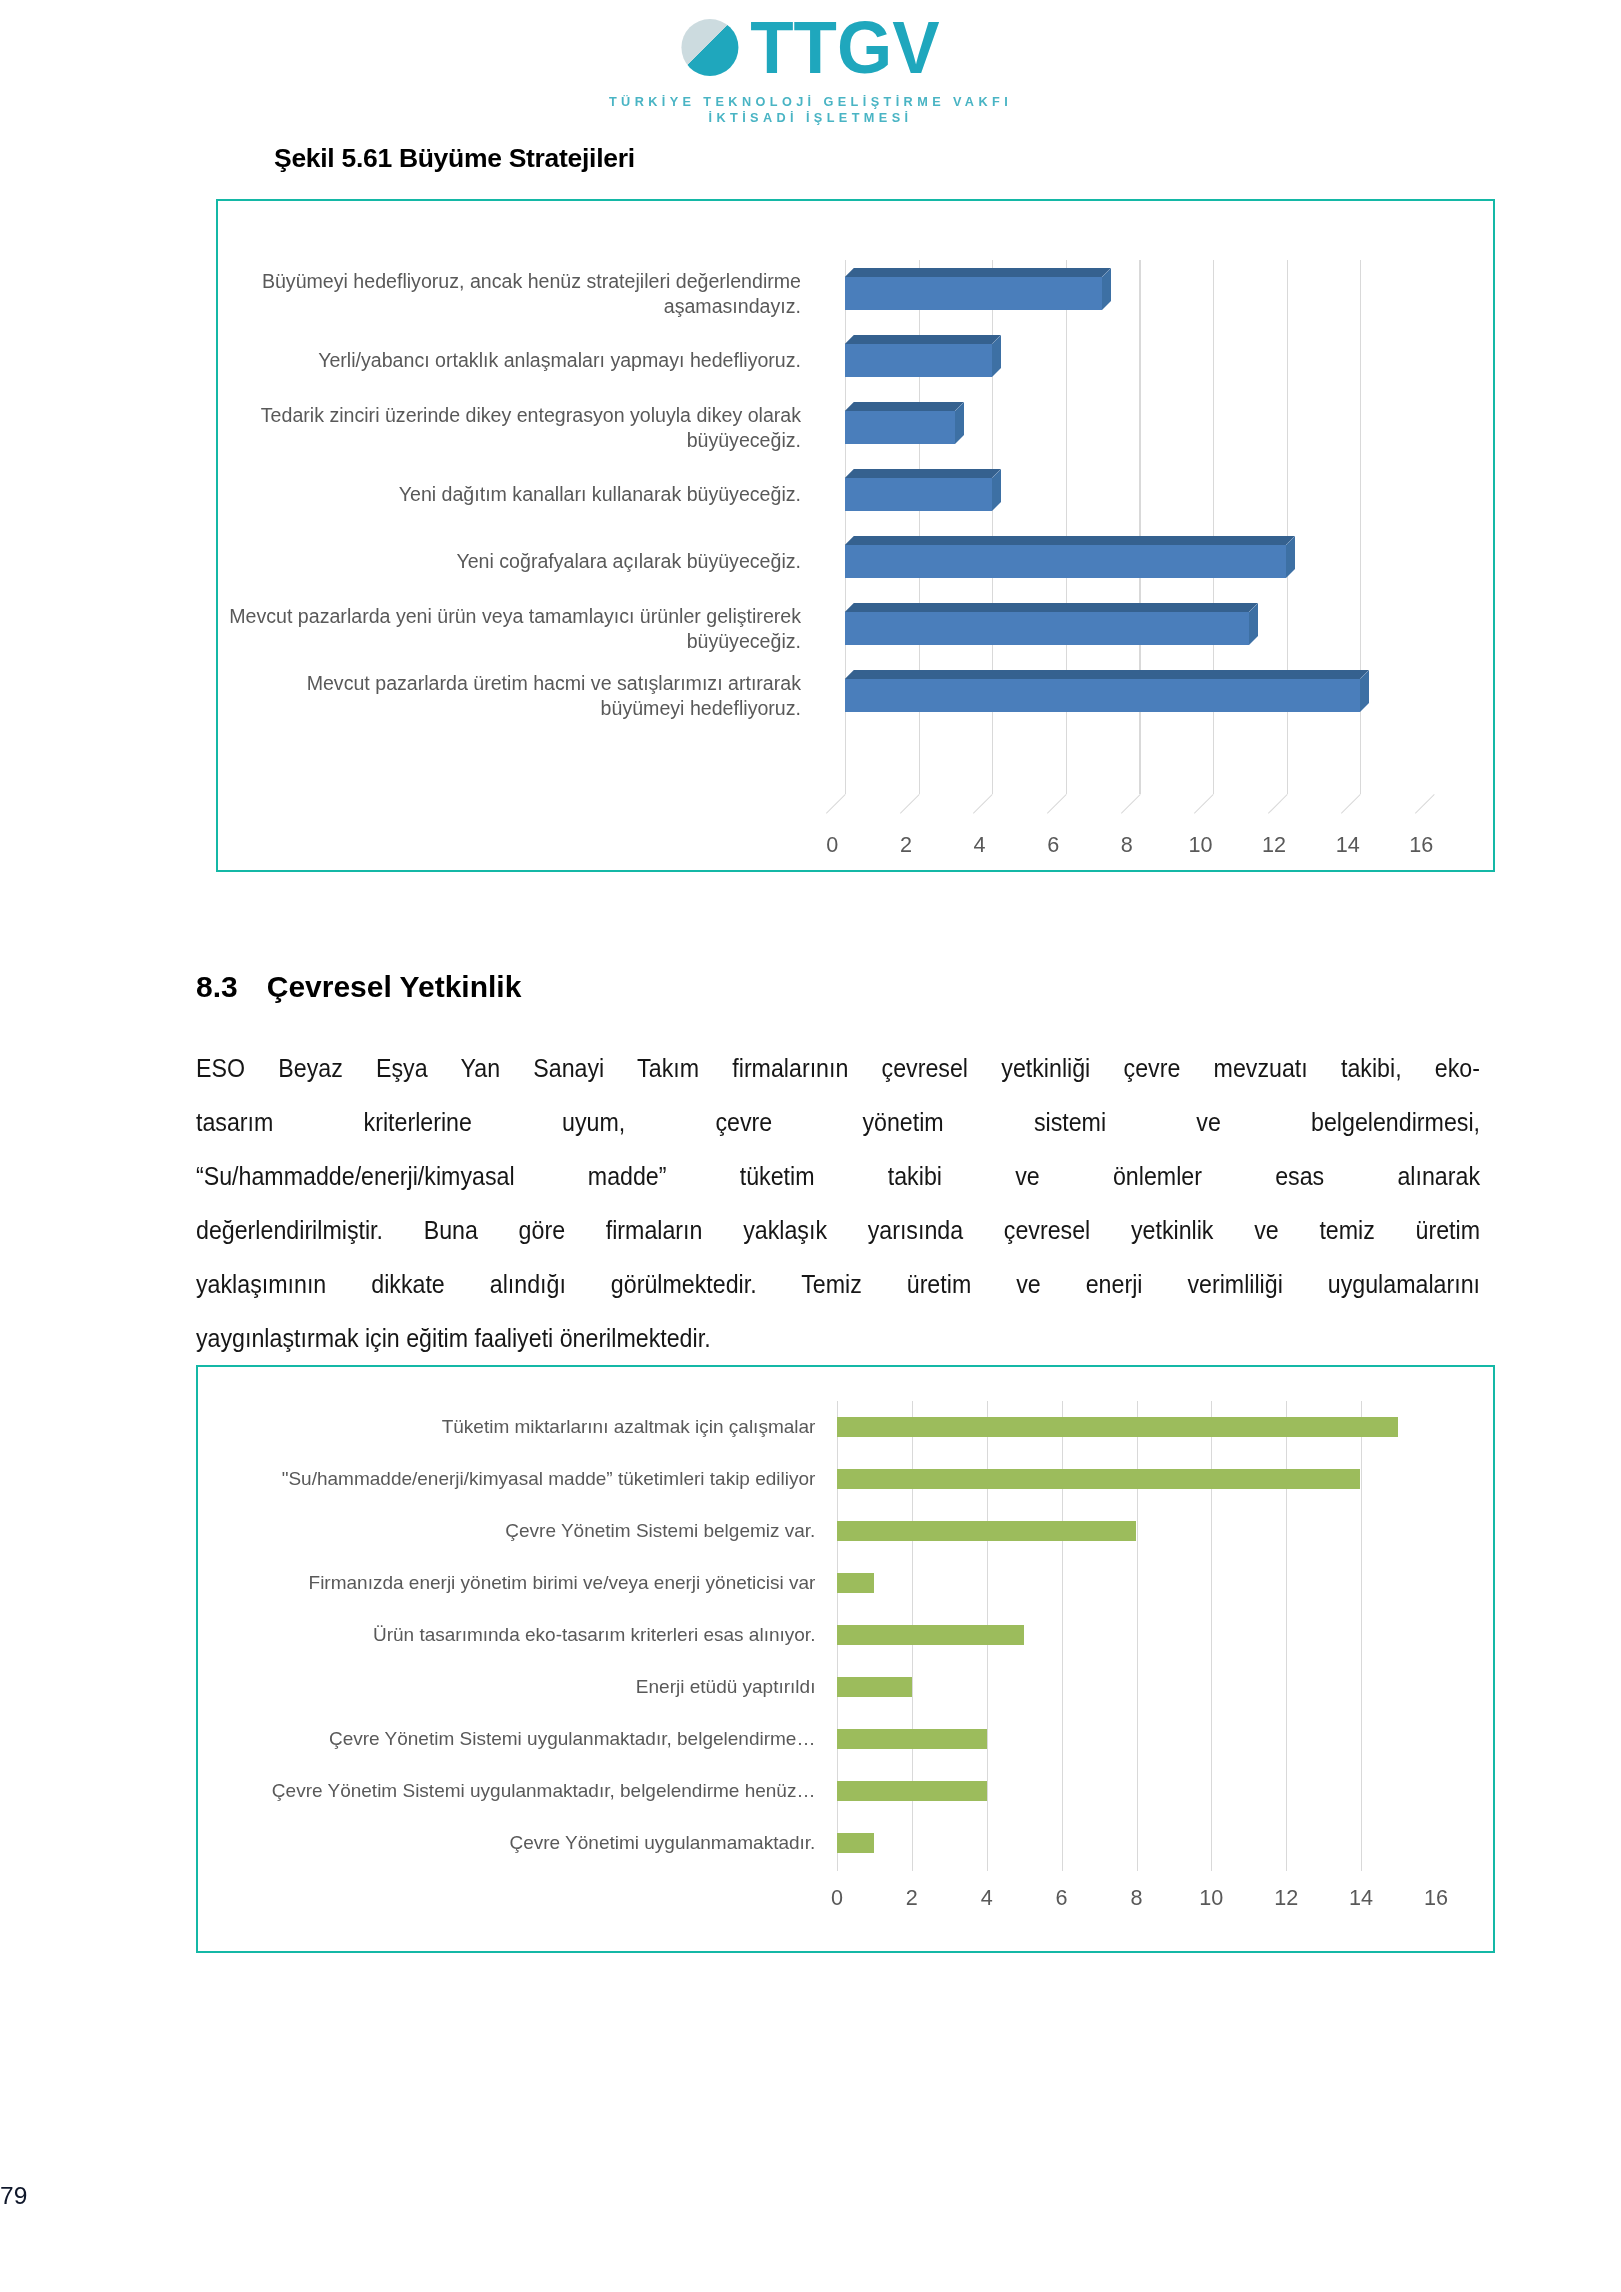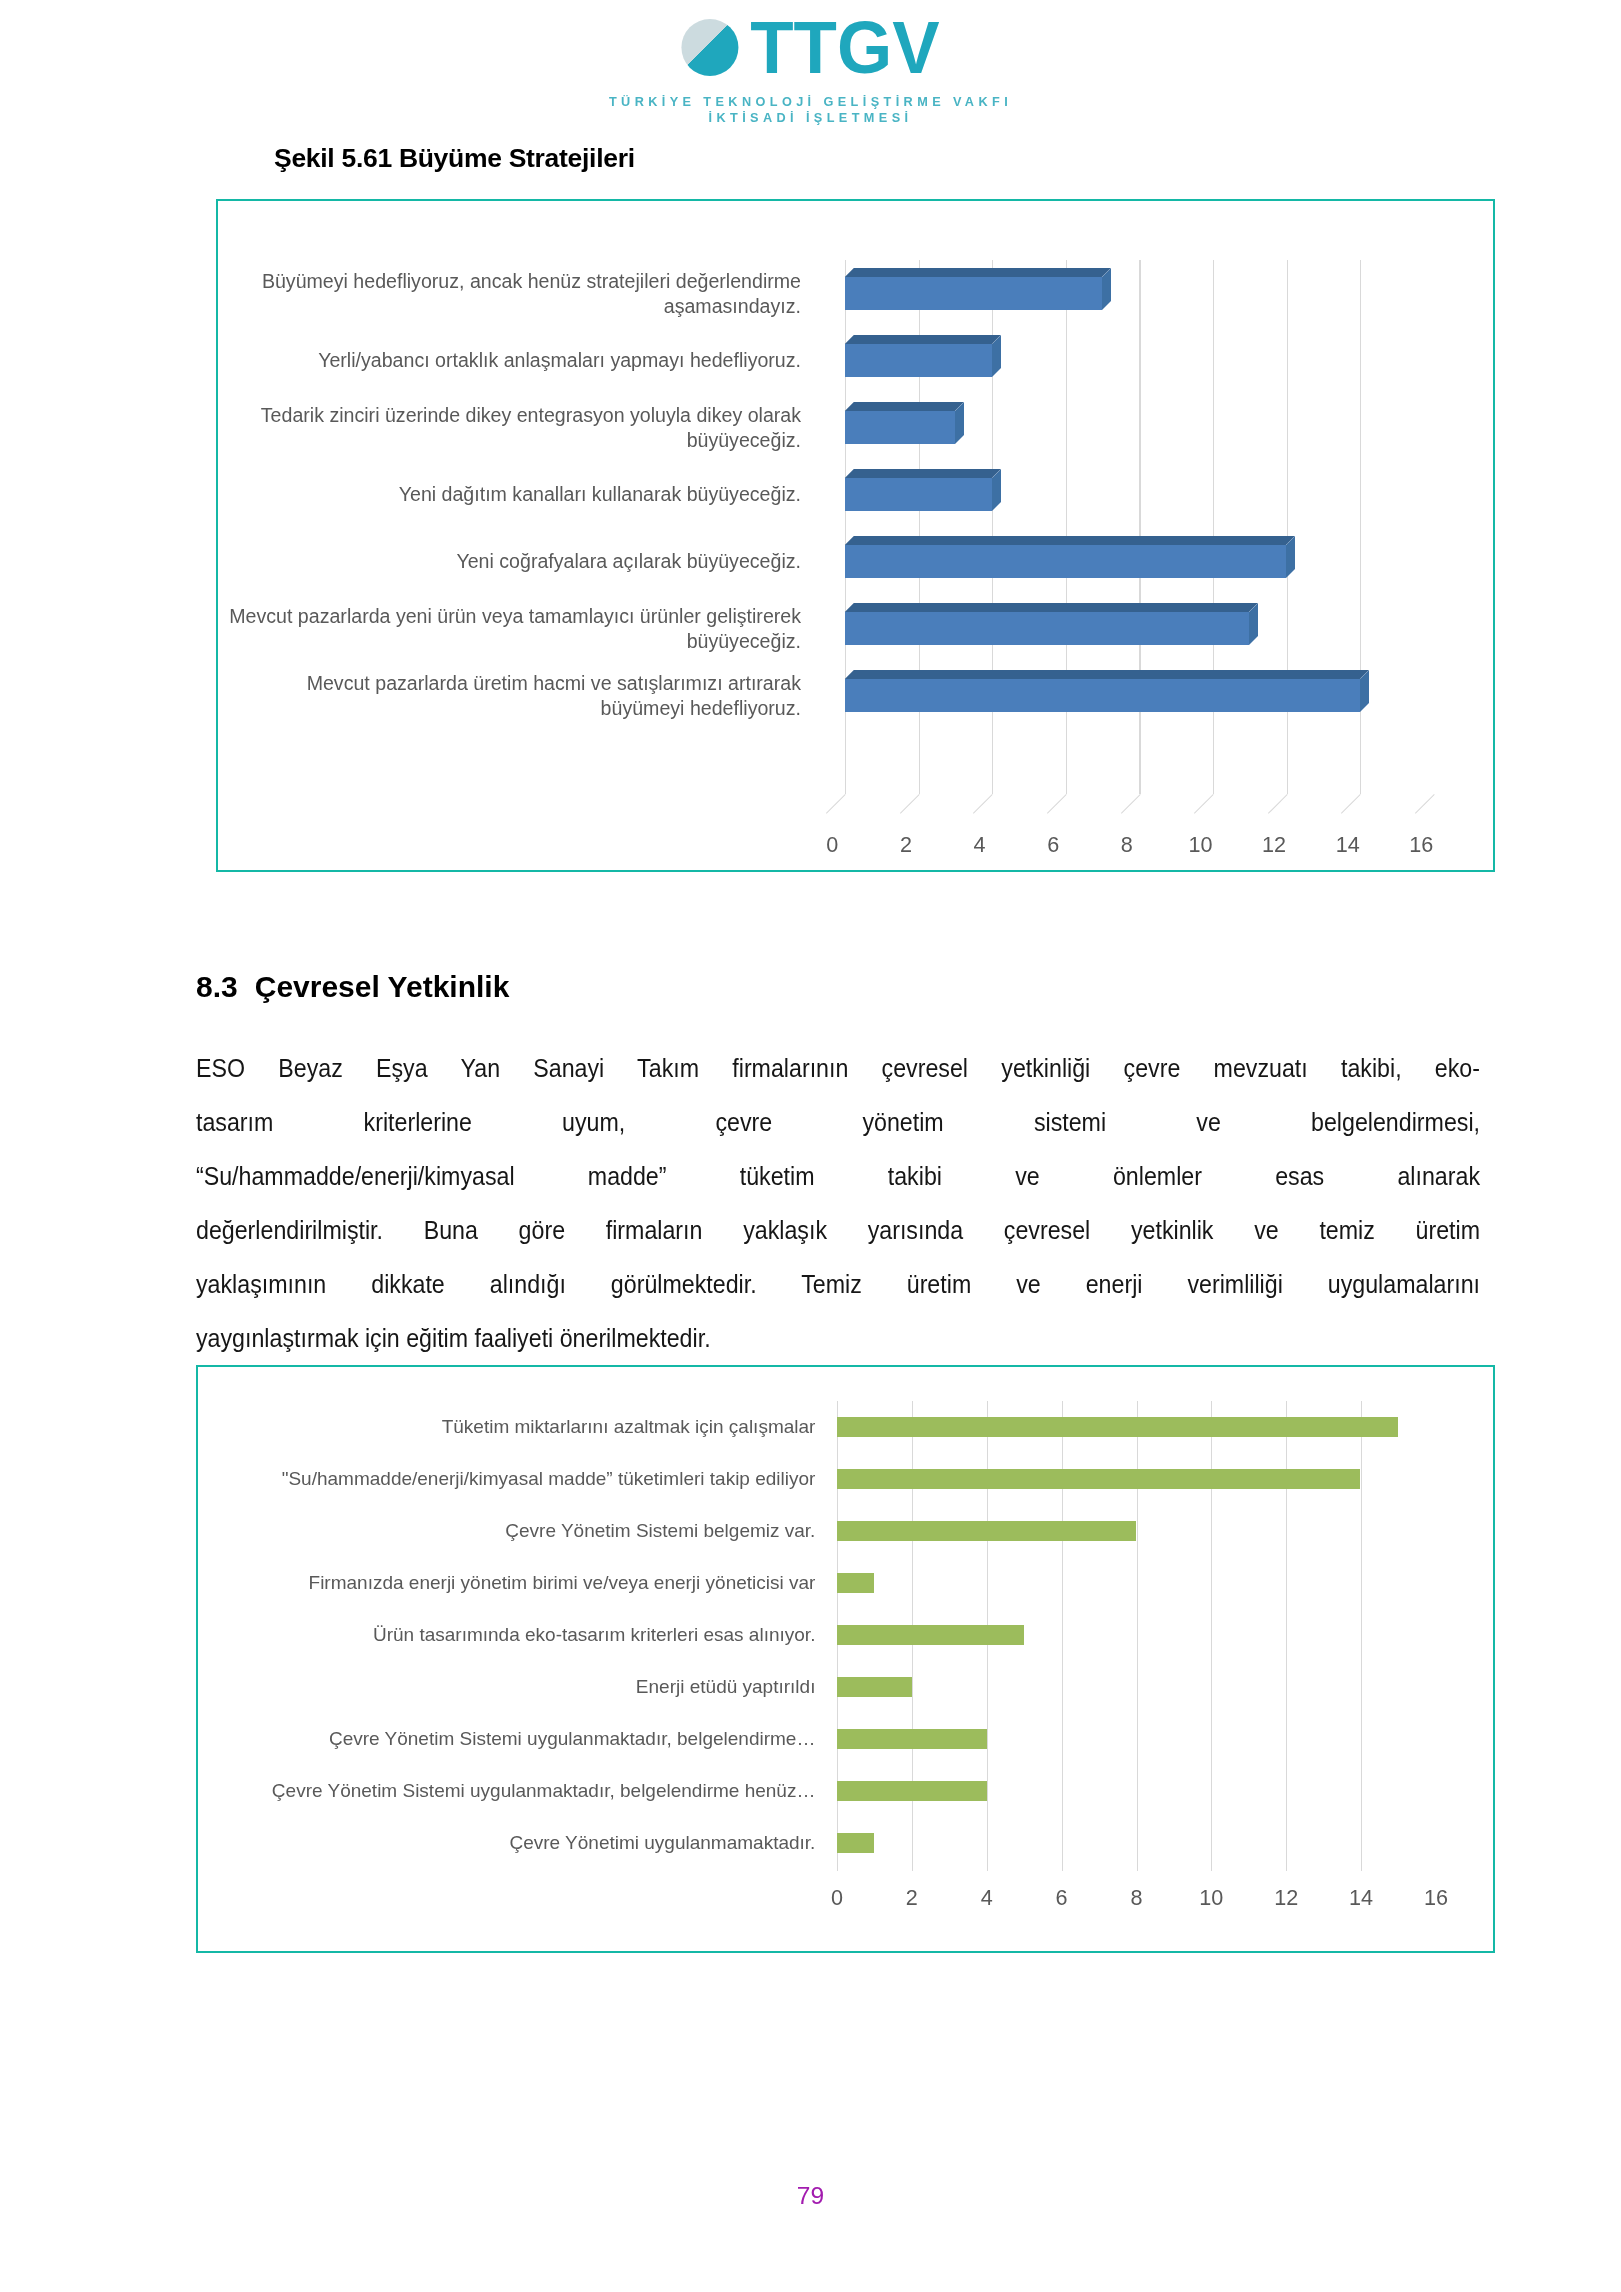--- a/index.html
+++ b/index.html
@@ -14,21 +14,21 @@
   .logo-word{font-size:71px;font-weight:bold;line-height:0.9;color:var(--brand-teal,#1fa7bd);
     letter-spacing:0px;transform:scaleY(1.05);}
   .logo-cap{font-size:12.7px;font-weight:bold;color:#49b4c4;letter-spacing:4.4px;margin-top:15px;}
   .logo-cap2{font-size:12.7px;font-weight:bold;color:#49b4c4;letter-spacing:4.4px;margin-top:2.9px;}
 
   
   .fig-caption{position:absolute;font-size:26.5px;font-weight:bold;color:#000;letter-spacing:-0.3px;white-space:nowrap;}
   #fig1-caption{left:274px;top:143px;}
   #fig2-caption{left:294px;top:1368px;}
   .section-heading{position:absolute;left:196px;top:970px;font-size:30px;font-weight:bold;color:#000;}
-  .section-heading .sec-title{margin-left:17px;}
+  .section-heading .sec-title{margin-left:29px;}
 
   
   .paragraph{position:absolute;left:196px;top:1041px;width:1411px;
     transform:scaleX(0.91);transform-origin:left top;
     font-size:25.5px;line-height:54px;color:#161616;}
   .para-line{text-align:justify;text-align-last:justify;white-space:normal;}
   .para-line.last{text-align:left;text-align-last:left;}
 
   
   .chart-frame{position:absolute;background:#fff;border:2px solid #14b8a6;box-sizing:border-box;}
@@ -70,21 +70,21 @@
   #chart2 .axis{left:639px;top:518px;width:599px;}
   .tick{position:absolute;transform:translateX(-50%);font-size:21.6px;color:#595959;top:0;}
   #chart1 .tick{margin-left:-12.7px;}
 
   .diag{position:absolute;z-index:2;}
   #chart1 .diag{left:627px;top:593px;width:589px;height:27.4px;}
   .dseg{position:absolute;top:0;width:1px;height:27.4px;background:#d9d9d9;
     transform:rotate(45deg);transform-origin:top left;display:block;}
 
   
-  .page-number{position:absolute;left:0;right:0;top:2182px;text-align:center;font-size:24.5px;color:#a21caf;}
+  .page-number{position:absolute;left:0;right:0;top:2182px;font-size:24.5px;color:#0f172a;}
 </style>
 </head>
 <body>
 
 <div class="page">
 
   <div class="logo">
     <div class="logo-row">
       <div class="logo-circle"></div>
       <div class="logo-word">TTGV</div>

